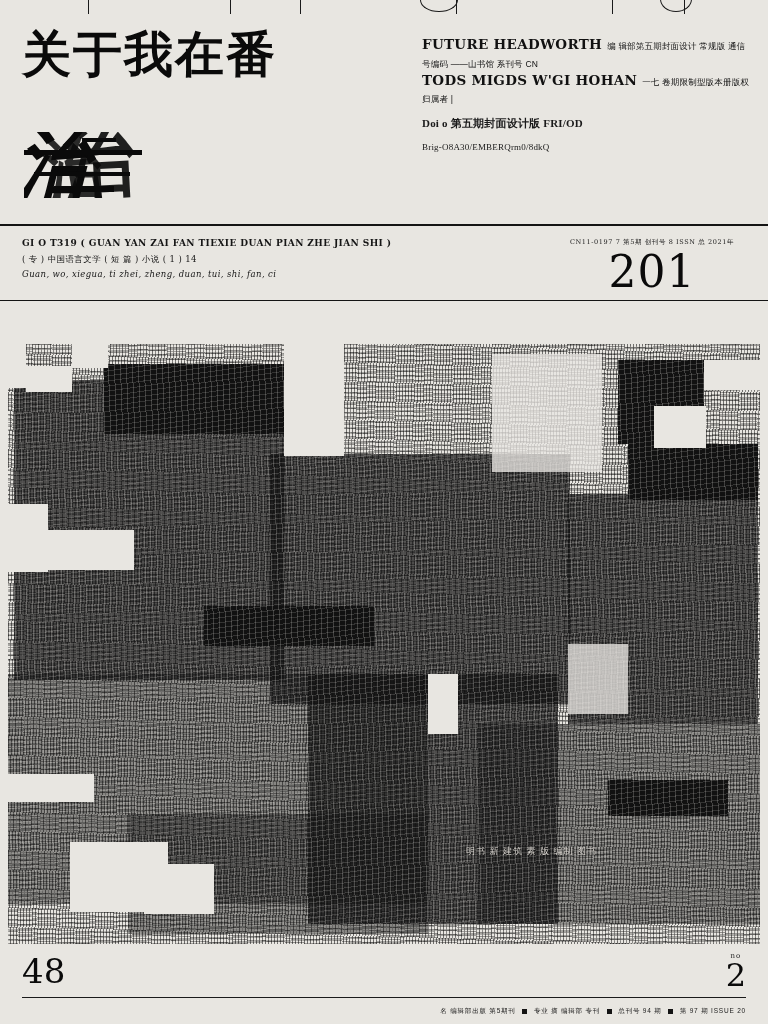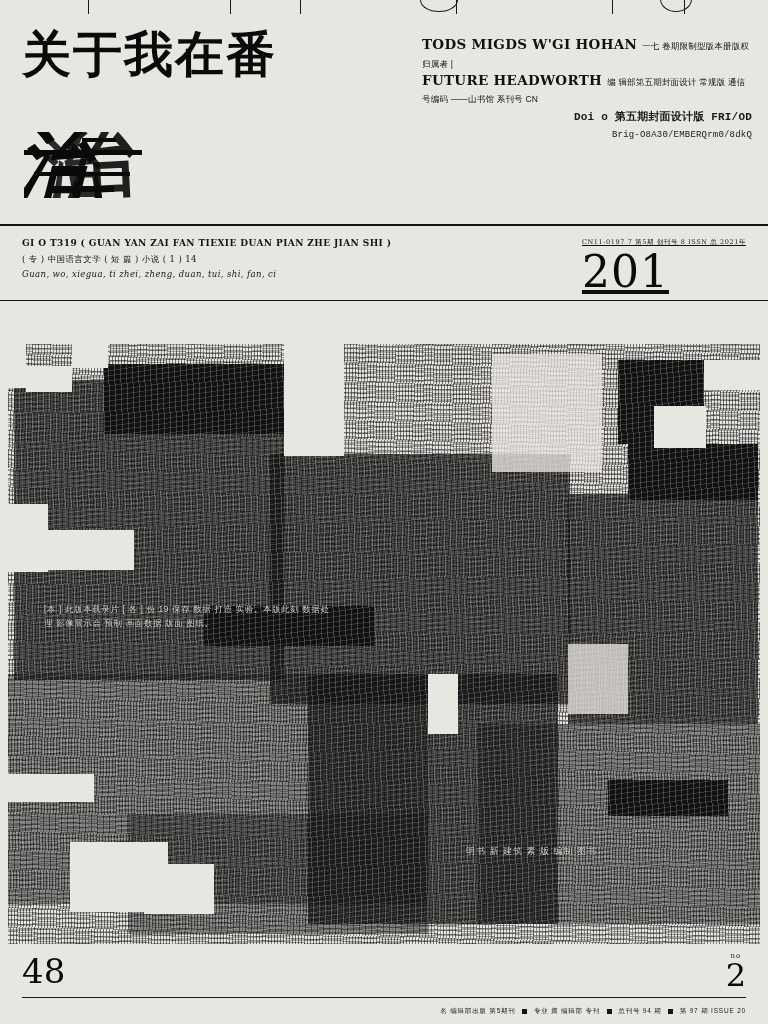--- a/index.html
+++ b/index.html
@@ -131,27 +131,26 @@
     line-height: 1.32;
     color: #111;
   }
   .latin-head .thin {
     font-family: "Liberation Sans", sans-serif;
     font-weight: 400;
     font-size: 8.5px;
     letter-spacing: .2px;
   }
   .latin-sub {
-    margin-top: 3px;
-    font-family: Liberation Mono, monospace;
+    margin-top: 9px;
+    font-family: Liberation Serif, serif;
     font-size: 9px;
     letter-spacing: .2px;
     line-height: 1.4;
     color: #1a1a1a;
-    text-align: right;
   }
   .latin-sub .b { font-weight: 700; font-size: 11px; }
 
   
   .rule-main {
     position: absolute;
     top: 224px;
     left: 0;
     right: 0;
     height: 1.5px;
@@ -171,23 +170,22 @@
     line-height: 1.75;
     letter-spacing: .4px;
     color: #161616;
   }
   .meta .ln.b { font-weight: 700; font-size: 9px; }
   .meta .ln.it { font-style: italic; }
 
   .issue-meta {
     position: absolute;
     top: 238px;
-    right: 22px;
-    text-align: left;
-    text-decoration: underline;
+    right: 34px;
+    text-align: center;
   }
   .issue-meta .tiny {
     font-family: "DejaVu Serif", serif;
     font-size: 6.5px;
     letter-spacing: .6px;
     color: #1a1a1a;
   }
   .issue-no {
     font-family: "DejaVu Serif", serif;
     font-size: 44px;
@@ -355,26 +353,26 @@
     <span class="g b">治</span>
     <span class="g c">治</span>
     <span class="bar b1"></span>
     <span class="bar b2"></span>
     <span class="bar b3"></span>
     <span class="bar b4"></span>
   </div>
 
   <div class="latin-block">
     <div class="latin-head">
+      <span>FUTURE HEADWORTH</span>
+      <span class="thin">编 辑部第五期封面设计  常规版  通信号编码 ——山书馆  系刊号  CN</span>
+    </div>
+    <div class="latin-head">
       <span>TODS MIGDS W'GI HOHAN</span>
       <span class="thin">一七 卷期限制型版本册版权归属者  |</span>
-    </div>
-    <div class="latin-head">
-      <span>FUTURE HEADWORTH</span>
-      <span class="thin">编 辑部第五期封面设计  常规版  通信号编码 ——山书馆  系刊号  CN</span>
     </div>
     <div class="latin-sub">
       <span class="b">Doi o  第五期封面设计版 FRI/OD</span>
     </div>
     <div class="latin-sub">Brig-O8A30/EMBERQrm0/8dkQ</div>
   </div>
 </div>
 
 <div class="rule-main"></div>
 
@@ -417,21 +415,20 @@
   <div class="wht" style="left:0px;   top:160px; width:40px;  height:68px;"></div>
   <div class="wht" style="left:0px;   top:186px; width:126px; height:40px;"></div>
   <div class="wht" style="left:0px;   top:430px; width:86px;  height:28px;"></div>
   <div class="wht" style="left:62px;  top:498px; width:98px;  height:70px;"></div>
   <div class="wht" style="left:136px; top:520px; width:70px;  height:50px;"></div>
   <div class="wht soft" style="left:560px; top:300px; width:60px; height:70px;"></div>
   <div class="wht" style="left:420px; top:330px; width:30px;  height:60px;"></div>
 
   <div class="grain"></div>
 
-  <div class="art-caption">[本  ] 此版本载录片 [  各  ] 份 19 保存 数据 打造 实验。本版此刻 数据处理 影像展示会  预制 画面数据 版面 图纸。</div>
   <div class="art-caption2">明书  新 建筑 素 版 编制 图书</div>
 </div>
 
 <div class="footer">
   <div class="folio-left">48</div>
 
 
   <div class="folio-right">
     <div class="sm">no</div>
     <div class="big">2</div>

